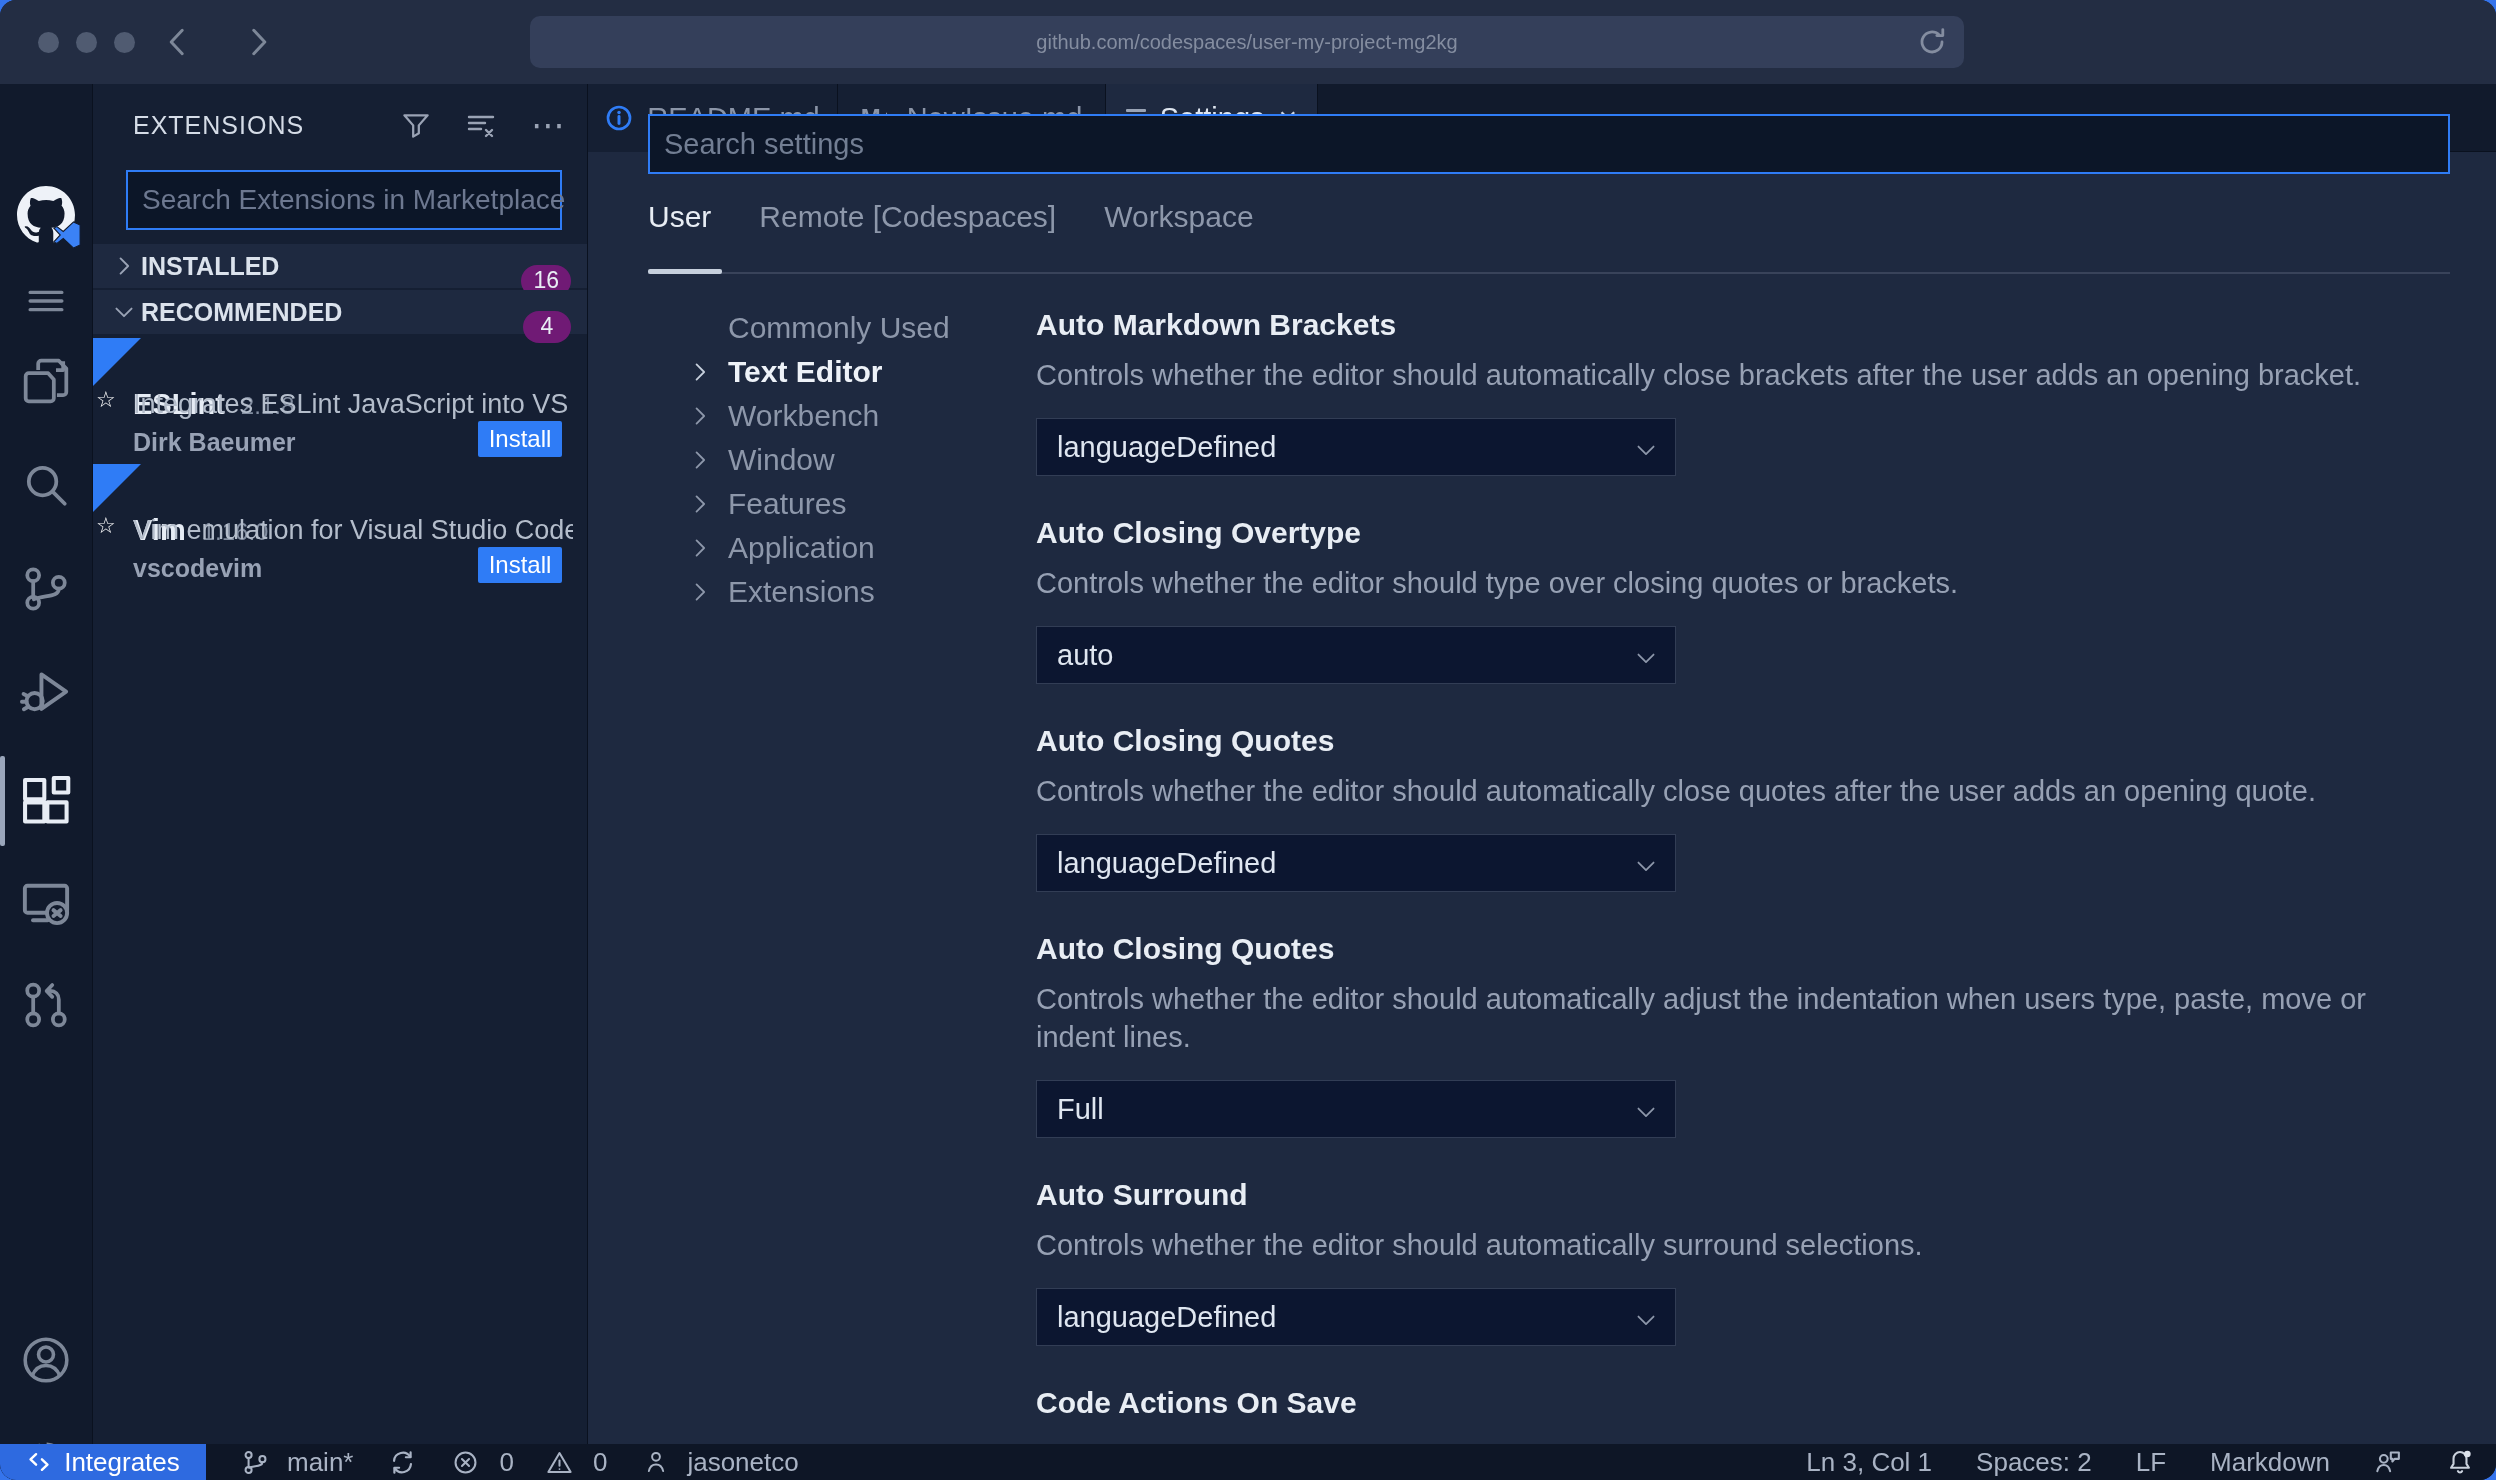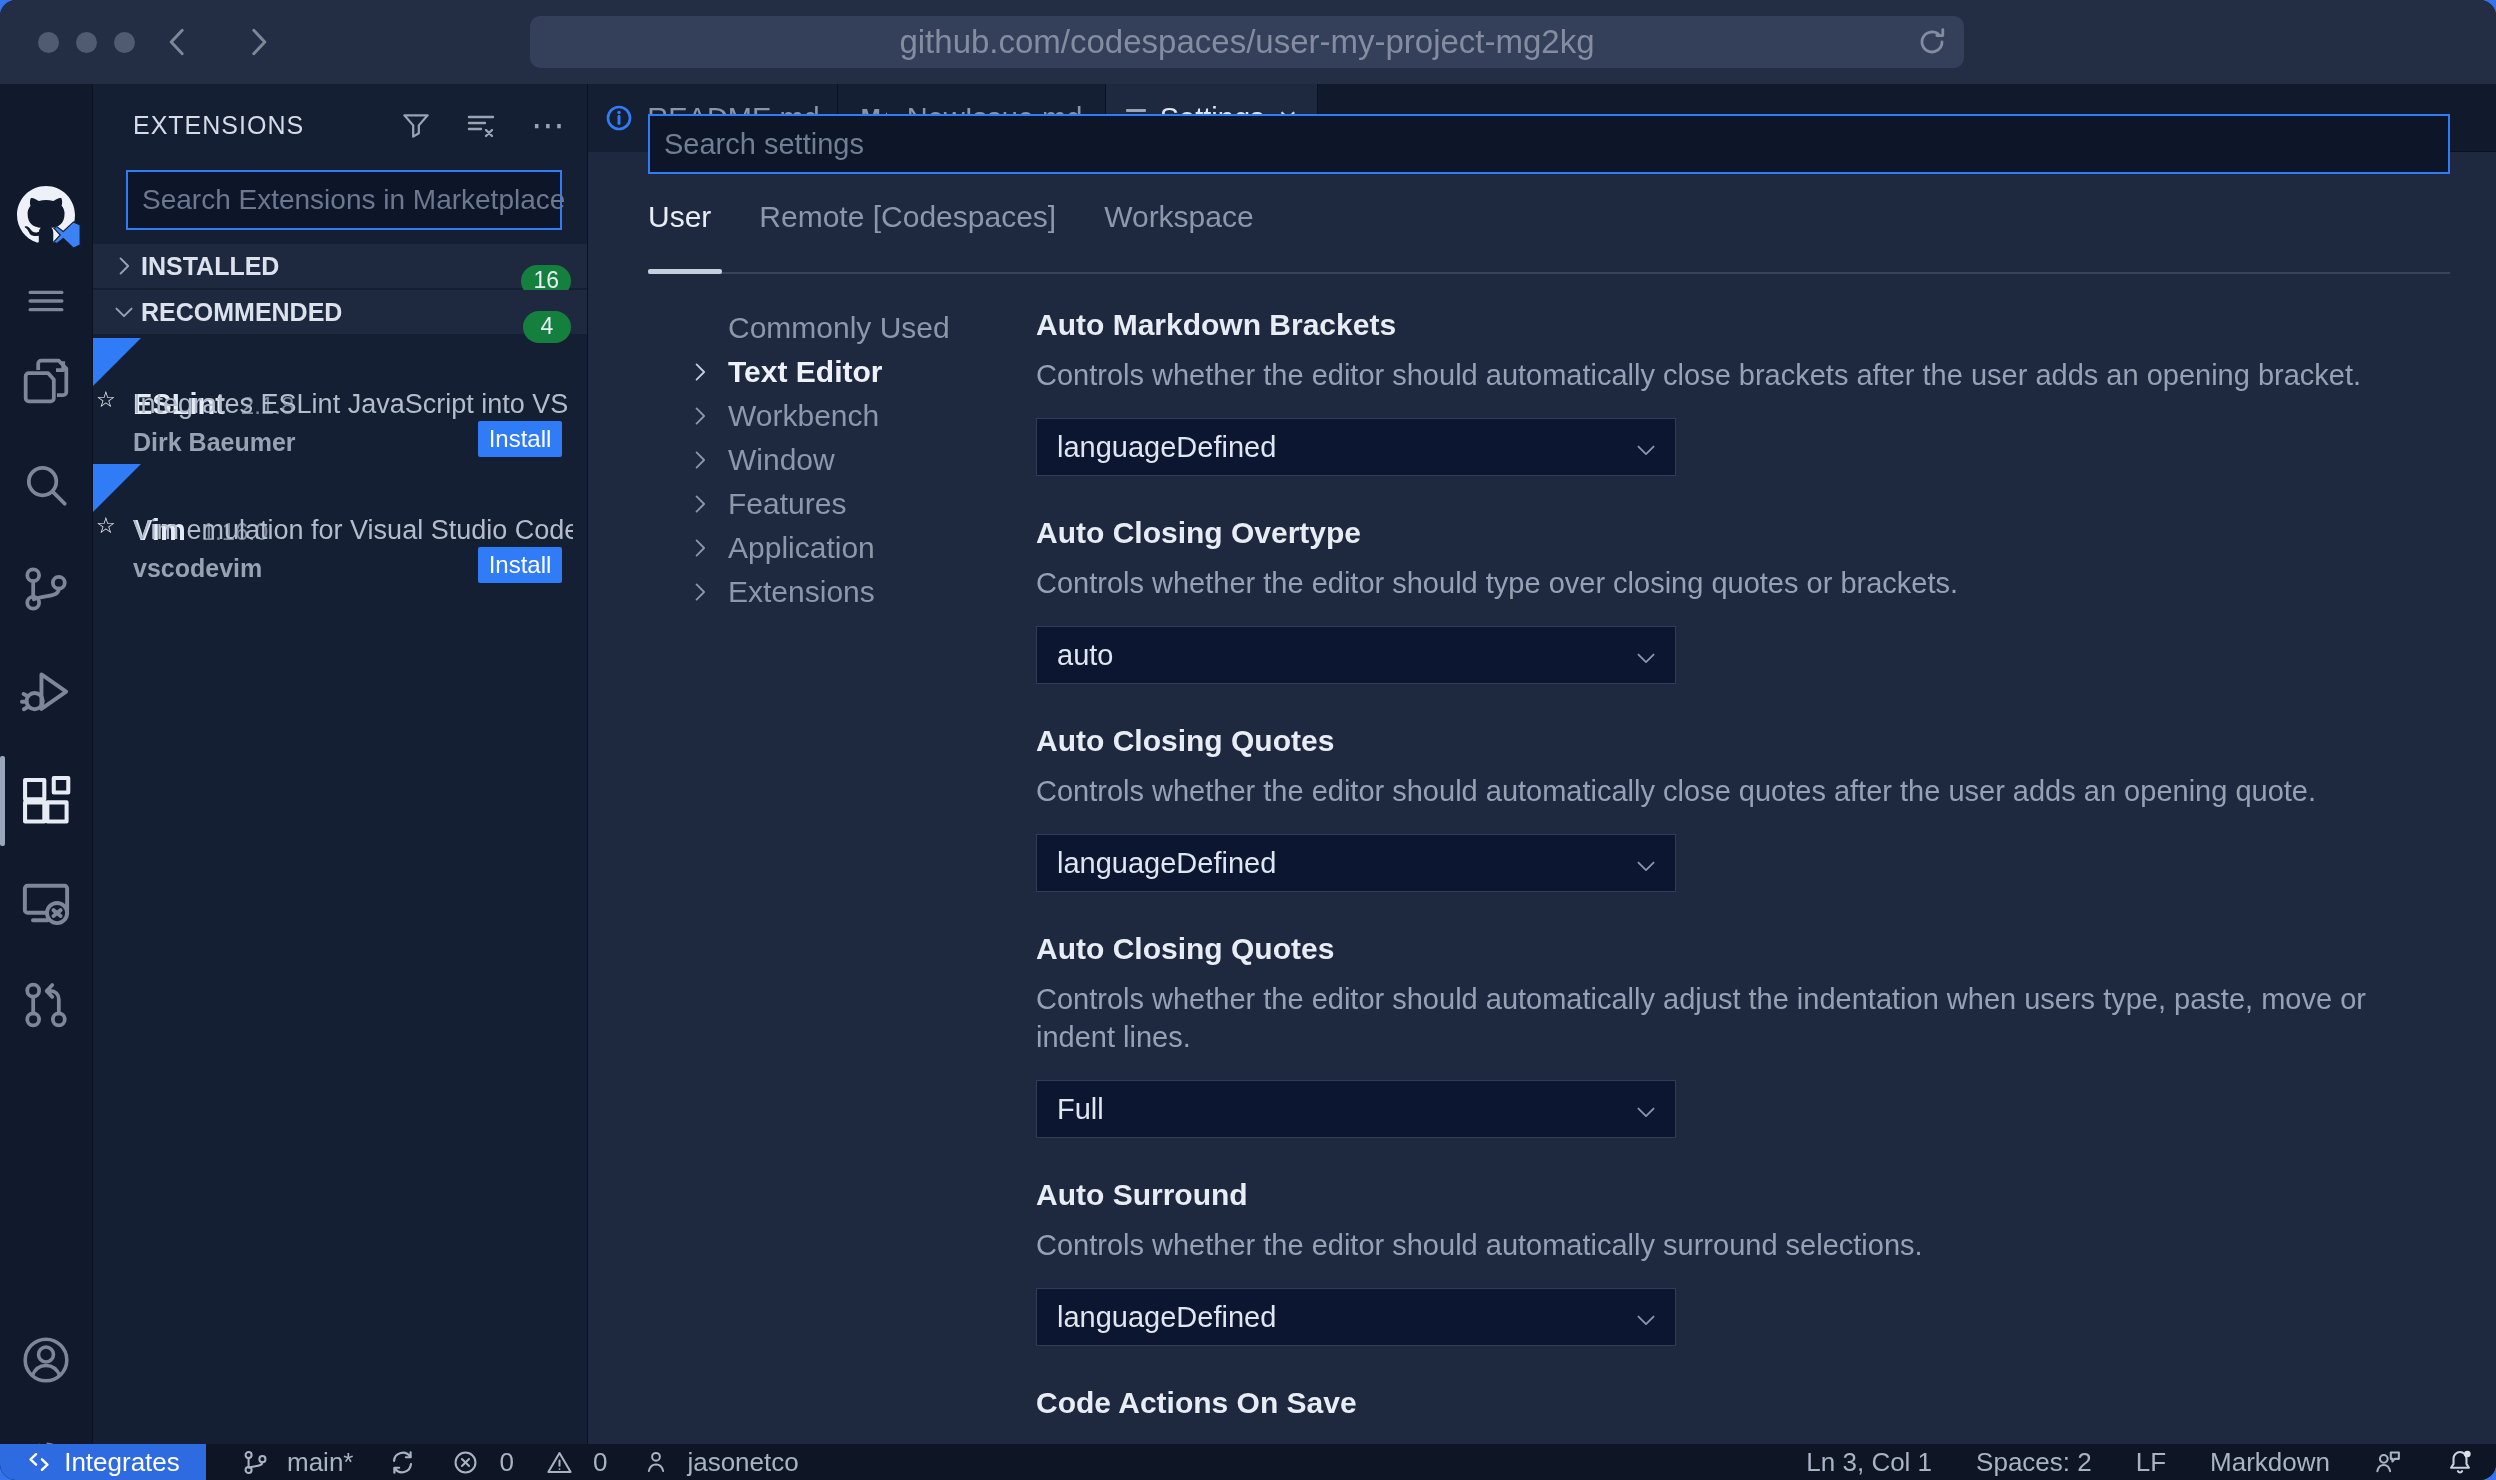--- a/index.html
+++ b/index.html
@@ -22,21 +22,21 @@
   }
   .traffic { position:absolute; left:38px; top:32px; display:flex; gap:17px; }
   .dot { width:21px; height:21px; border-radius:50%; background:#505b71; }
   .navbtns { position:absolute; left:158px; top:22px; display:flex; gap:40px; }
   .navbtn { width:40px; height:40px; display:flex; align-items:center; justify-content:center; }
   .urlbar {
     position:absolute; left:530px; right:532px; top:16px; height:52px;
     background:#343f5a; border-radius:10px;
     display:flex; align-items:center; justify-content:center;
   }
-  .url { font-size:33px; color:#848da0; }
+  .url { font-size:20px; color:#848da0; }
   .reload { position:absolute; right:16px; top:10px; }
   
   .main { position:absolute; top:84px; left:0; right:0; bottom:36px; display:flex; }
   
   .activitybar {
     width:93px; background:#111a2c; position:relative; flex:none;
     border-right:1px solid #0a111f;
   }
   .ab-icon { position:absolute; left:0; width:92px; display:flex; justify-content:center; }
   .ab-indicator { position:absolute; left:0; top:672px; width:5px; height:90px; background:#9aa6bb; border-radius:2px; }
@@ -61,21 +61,21 @@
   .section {
     position:absolute; left:0; right:0; height:44px; background:#1e2940;
     display:flex; align-items:center;
   }
   .sec-installed { top:160px;text-align:right; }
   .sec-recommended { top:206px; }
   .sec-chevron { margin-left:16px; width:30px; display:flex; justify-content:center; }
   .sec-label { margin-left:2px; font-size:25px; font-weight:bold; color:#dbe2ec; }
   .badge {
     position:absolute; right:16px; min-width:48px; height:32px; padding:0 12px;
-    border-radius:16px; background:#15803d; color:#e8edf4; font-size:23px;
+    border-radius:16px; background:#701a75; color:#e8edf4; font-size:23px;
     display:flex; align-items:center; justify-content:center;margin-top:29px;
   }
   .ext-item { position:absolute; left:0; right:0; height:125px; }
   .ext-eslint { top:254px; }
   .ext-vim { top:380px; }
   .ribbon { position:absolute; left:0; top:0; width:0; height:0;
     border-top:48px solid #2f7cf6; border-right:48px solid transparent; }
   .ribbon-star { position:absolute; left:3px; top:1px; color:#fff; font-size:22px; }
   .ext-name-row { position:absolute; left:40px; top:10px; display:flex; align-items:baseline; gap:16px;justify-content:flex-end; }
   .ext-name { font-size:29px; font-weight:bold; color:#e6ecf5; }

